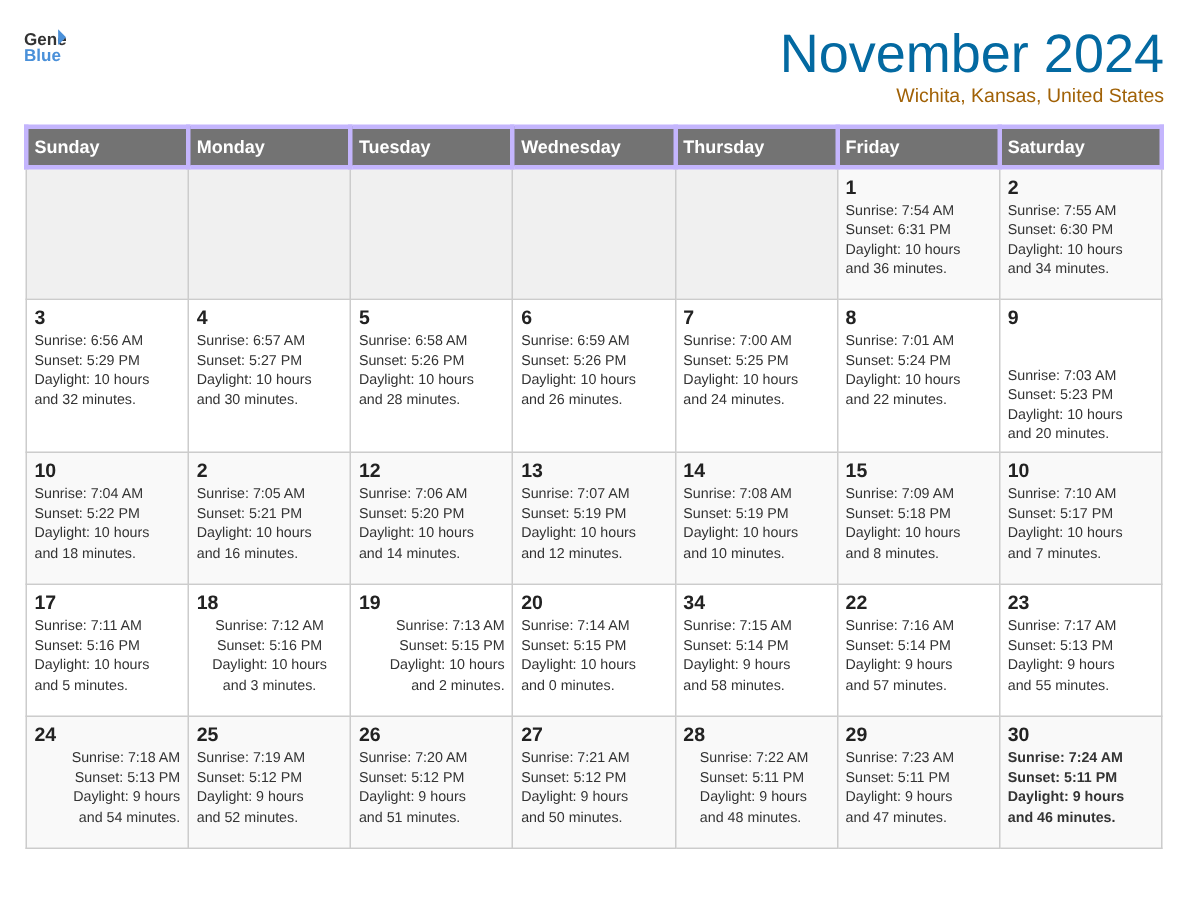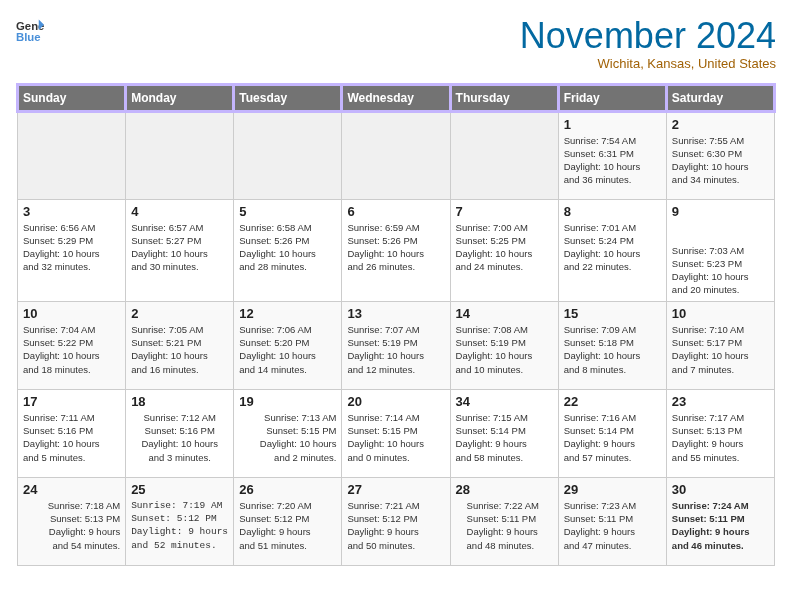--- a/index.html
+++ b/index.html
@@ -287,21 +287,21 @@
       <tr>
         <td>
           <span class="day-number">24</span>
           <div class="day-info" style="white-space: pre-line; text-align: right;">Sunrise: 7:18 AM
 Sunset: 5:13 PM
 Daylight: 9 hours
 and 54 minutes.</div>
         </td>
         <td>
           <span class="day-number">25</span>
-          <div class="day-info" style="white-space: pre-line; font-family: Liberation Mono, monospace;">Sunrise: 7:19 AM
+          <div class="day-info" style="white-space: pre-line;">Sunrise: 7:19 AM
 Sunset: 5:12 PM
 Daylight: 9 hours
 and 52 minutes.</div>
         </td>
         <td>
           <span class="day-number">26</span>
           <div class="day-info" style="white-space: pre-line;">Sunrise: 7:20 AM
 Sunset: 5:12 PM
 Daylight: 9 hours
 and 51 minutes.</div>

